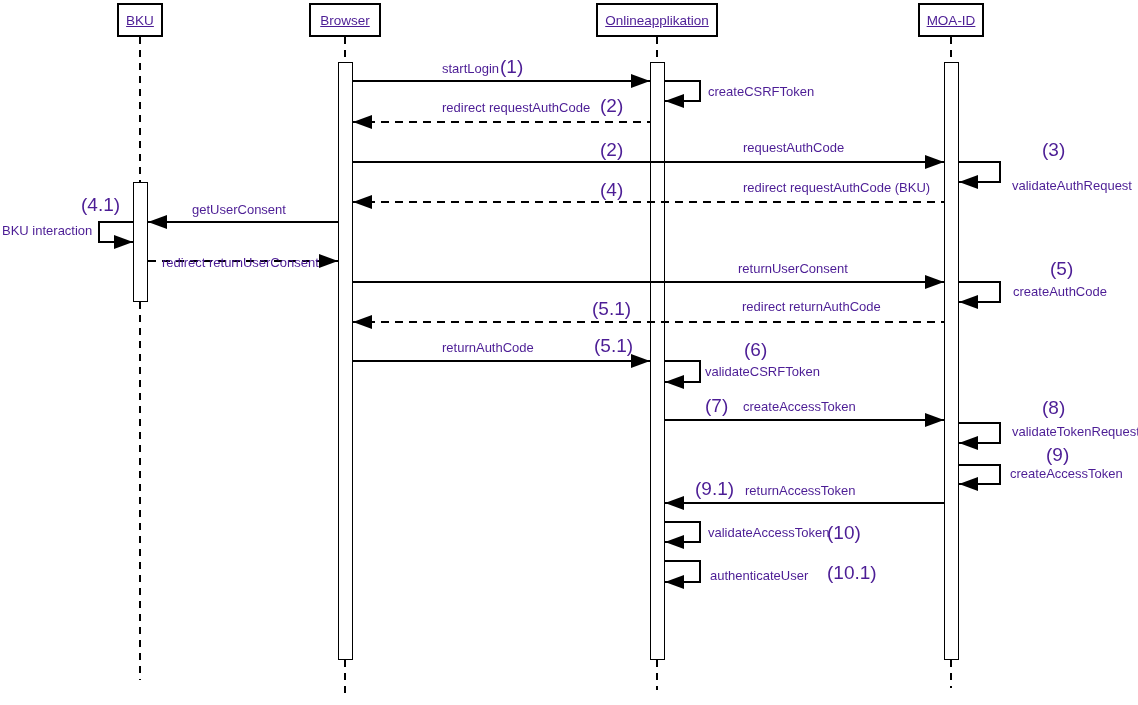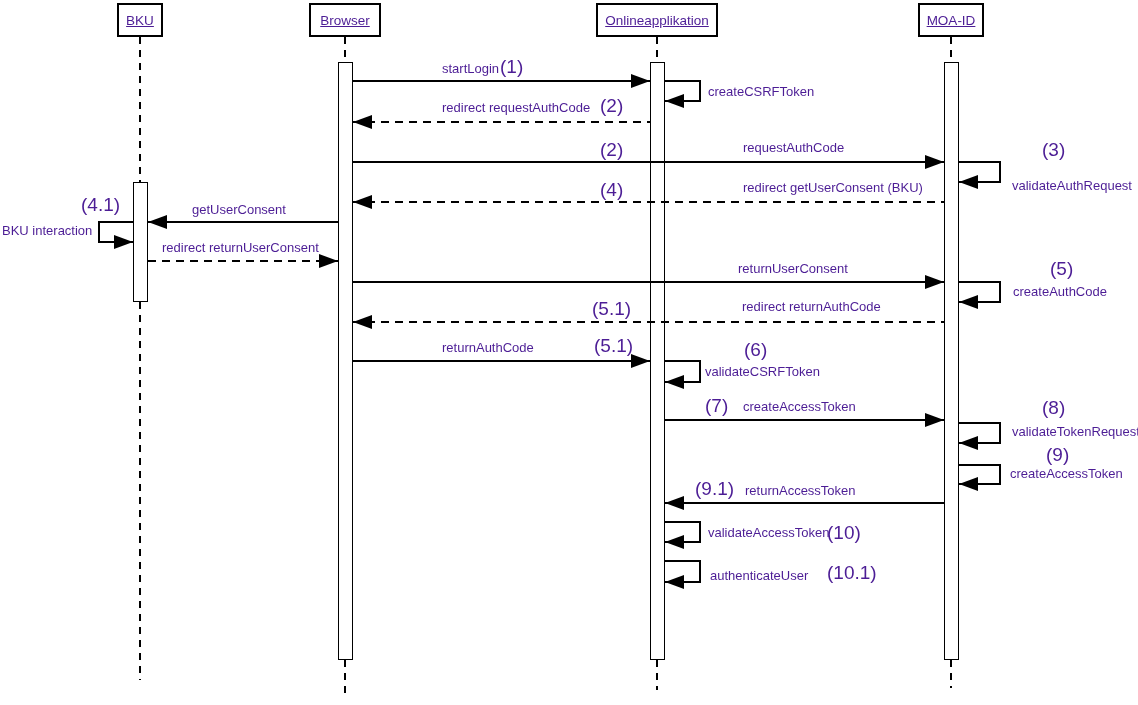--- a/index.html
+++ b/index.html
@@ -62,32 +62,32 @@
     <div class="abs line-solid" style="left: 352.5px; top: 161px; width: 591px;"></div>
     <div class="abs arrow-right" style="left: 924.5px; top: 155px;"></div>
     <div class="abs msg-label" style="left: 743px; top: 141px;">requestAuthCode</div>
     <div class="abs num-label" style="left: 600px; top: 140px;">(2)</div>
     <div class="abs self-right" style="left: 958.5px; top: 161px; width: 42px; height: 22px;"></div>
     <div class="abs arrow-left" style="left: 958.5px; top: 175px;"></div>
     <div class="abs msg-label" style="left: 1012px; top: 179px;">validateAuthRequest</div>
     <div class="abs num-label" style="left: 1042px; top: 140px;">(3)</div>
     <div class="abs line-dashed" style="left: 352.5px; top: 201px; width: 591px;"></div>
     <div class="abs arrow-left" style="left: 352.5px; top: 195px;"></div>
-    <div class="abs msg-label" style="left: 743px; top: 181px;">redirect getUserConsent (BKU)</div>
+    <div class="abs msg-label" style="left: 743px; top: 181px;">redirect requestAuthCode (BKU)</div>
     <div class="abs num-label" style="left: 600px; top: 180px;">(4)</div>
     <div class="abs line-solid" style="left: 147.5px; top: 221px; width: 190px;"></div>
     <div class="abs arrow-left" style="left: 147.5px; top: 215px;"></div>
     <div class="abs msg-label" style="left: 192px; top: 203px;">getUserConsent</div>
     <div class="abs num-label" style="left: 81px; top: 195px;">(4.1)</div>
     <div class="abs self-left" style="left: 97.5px; top: 221px; width: 35px; height: 22px;"></div>
     <div class="abs arrow-right" style="left: 113.5px; top: 235px;"></div>
     <div class="abs msg-label" style="left: 2px; top: 224px;">BKU interaction</div>
     <div class="abs line-dashed" style="left: 147.5px; top: 260px; width: 190px;"></div>
     <div class="abs arrow-right" style="left: 318.5px; top: 254px;"></div>
-    <div class="abs msg-label" style="left: 162px; top: 241px;">redirect returnUserConsent</div>
+    <div class="abs msg-label" style="left: 162px; top: 256px;">redirect returnUserConsent</div>
     <div class="abs line-solid" style="left: 352.5px; top: 281px; width: 591px;"></div>
     <div class="abs arrow-right" style="left: 924.5px; top: 275px;"></div>
     <div class="abs msg-label" style="left: 738px; top: 262px;">returnUserConsent</div>
     <div class="abs num-label" style="left: 1050px; top: 259px;">(5)</div>
     <div class="abs self-right" style="left: 958.5px; top: 281px; width: 42px; height: 22px;"></div>
     <div class="abs arrow-left" style="left: 958.5px; top: 295px;"></div>
     <div class="abs msg-label" style="left: 1013px; top: 285px; text-align: center;">createAuthCode</div>
     <div class="abs line-dashed" style="left: 352.5px; top: 321px; width: 591px;"></div>
     <div class="abs arrow-left" style="left: 352.5px; top: 315px;"></div>
     <div class="abs msg-label" style="left: 742px; top: 300px;">redirect returnAuthCode</div>

